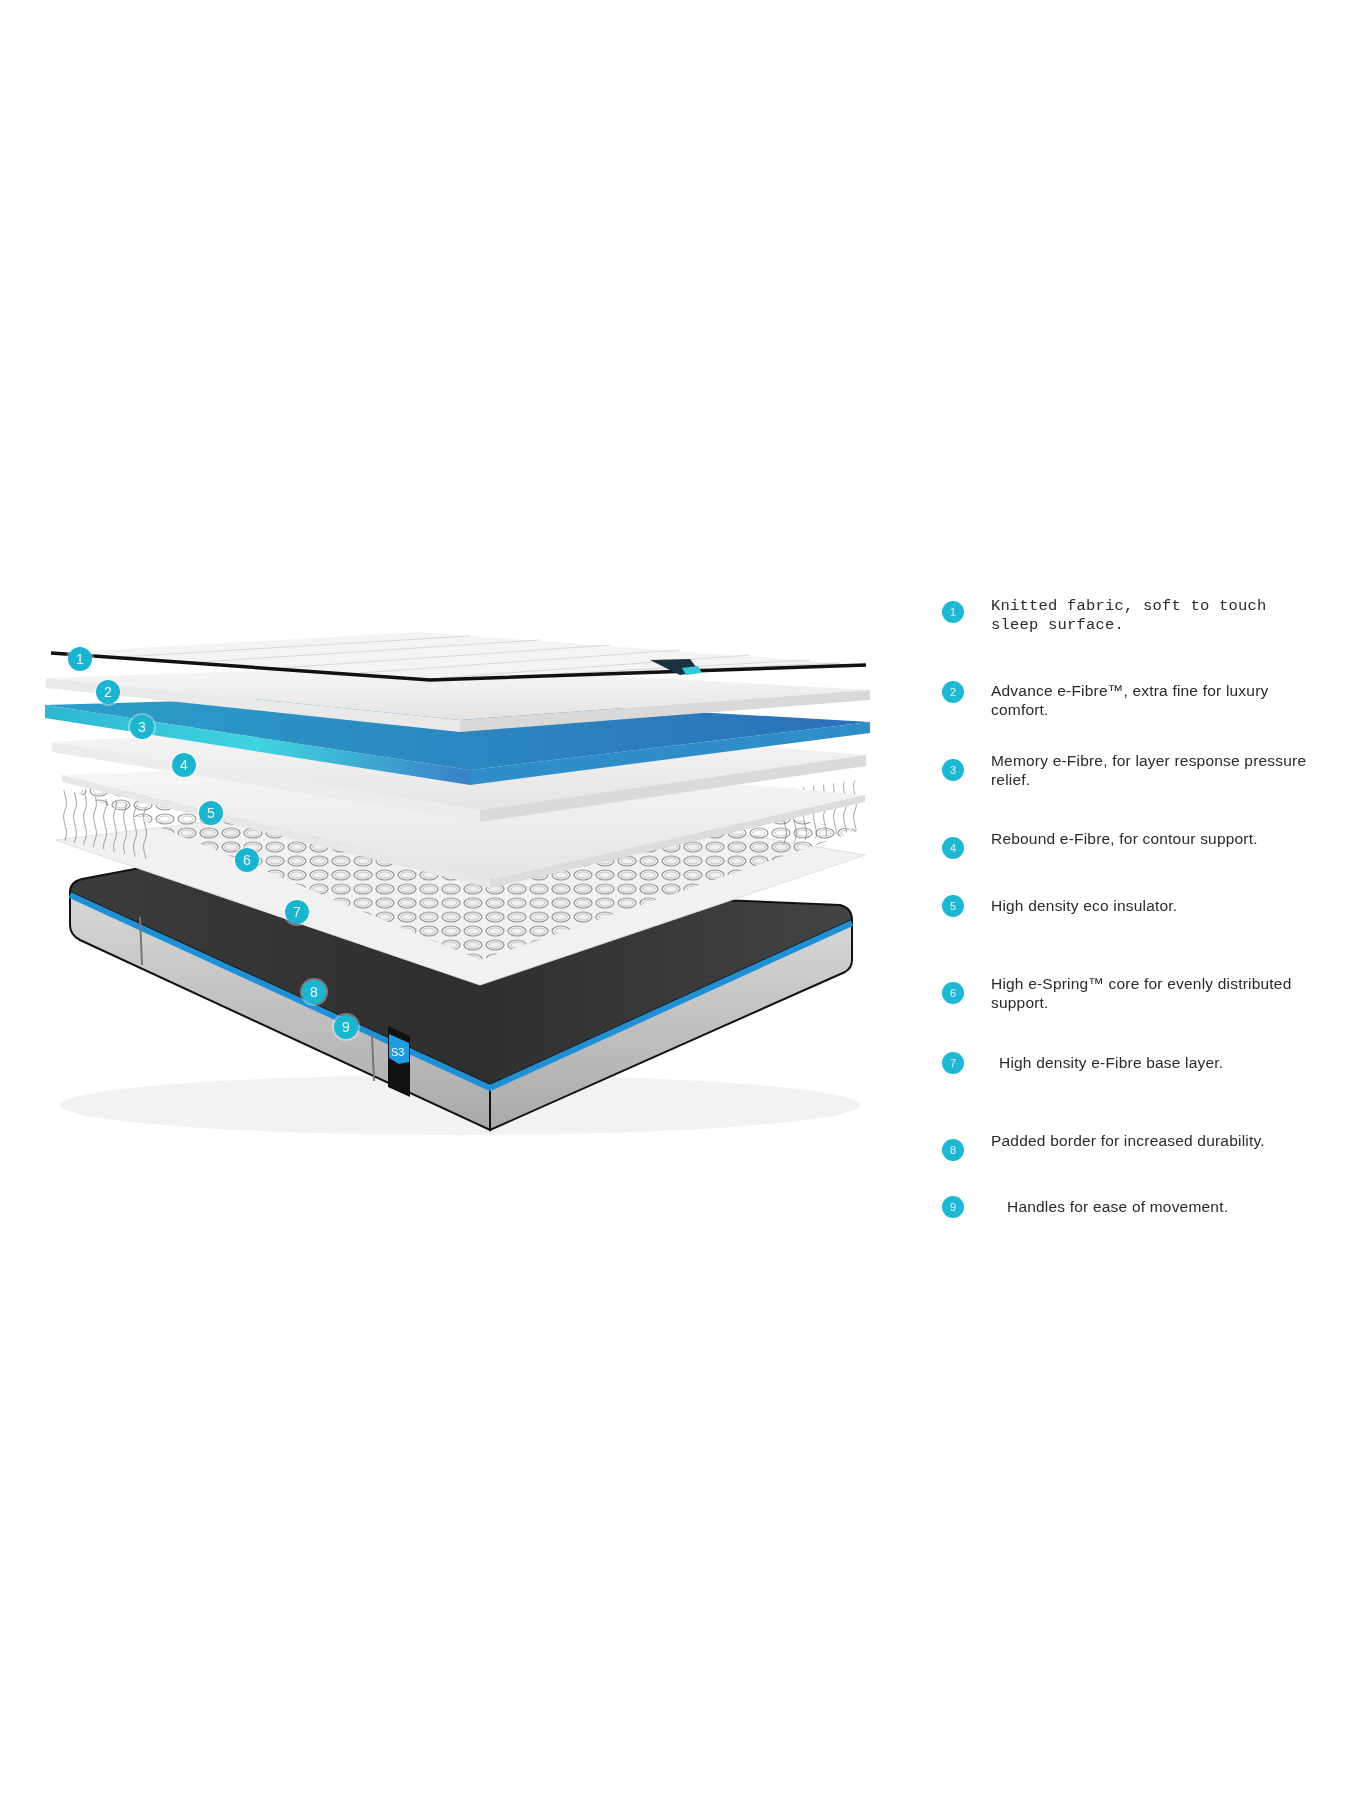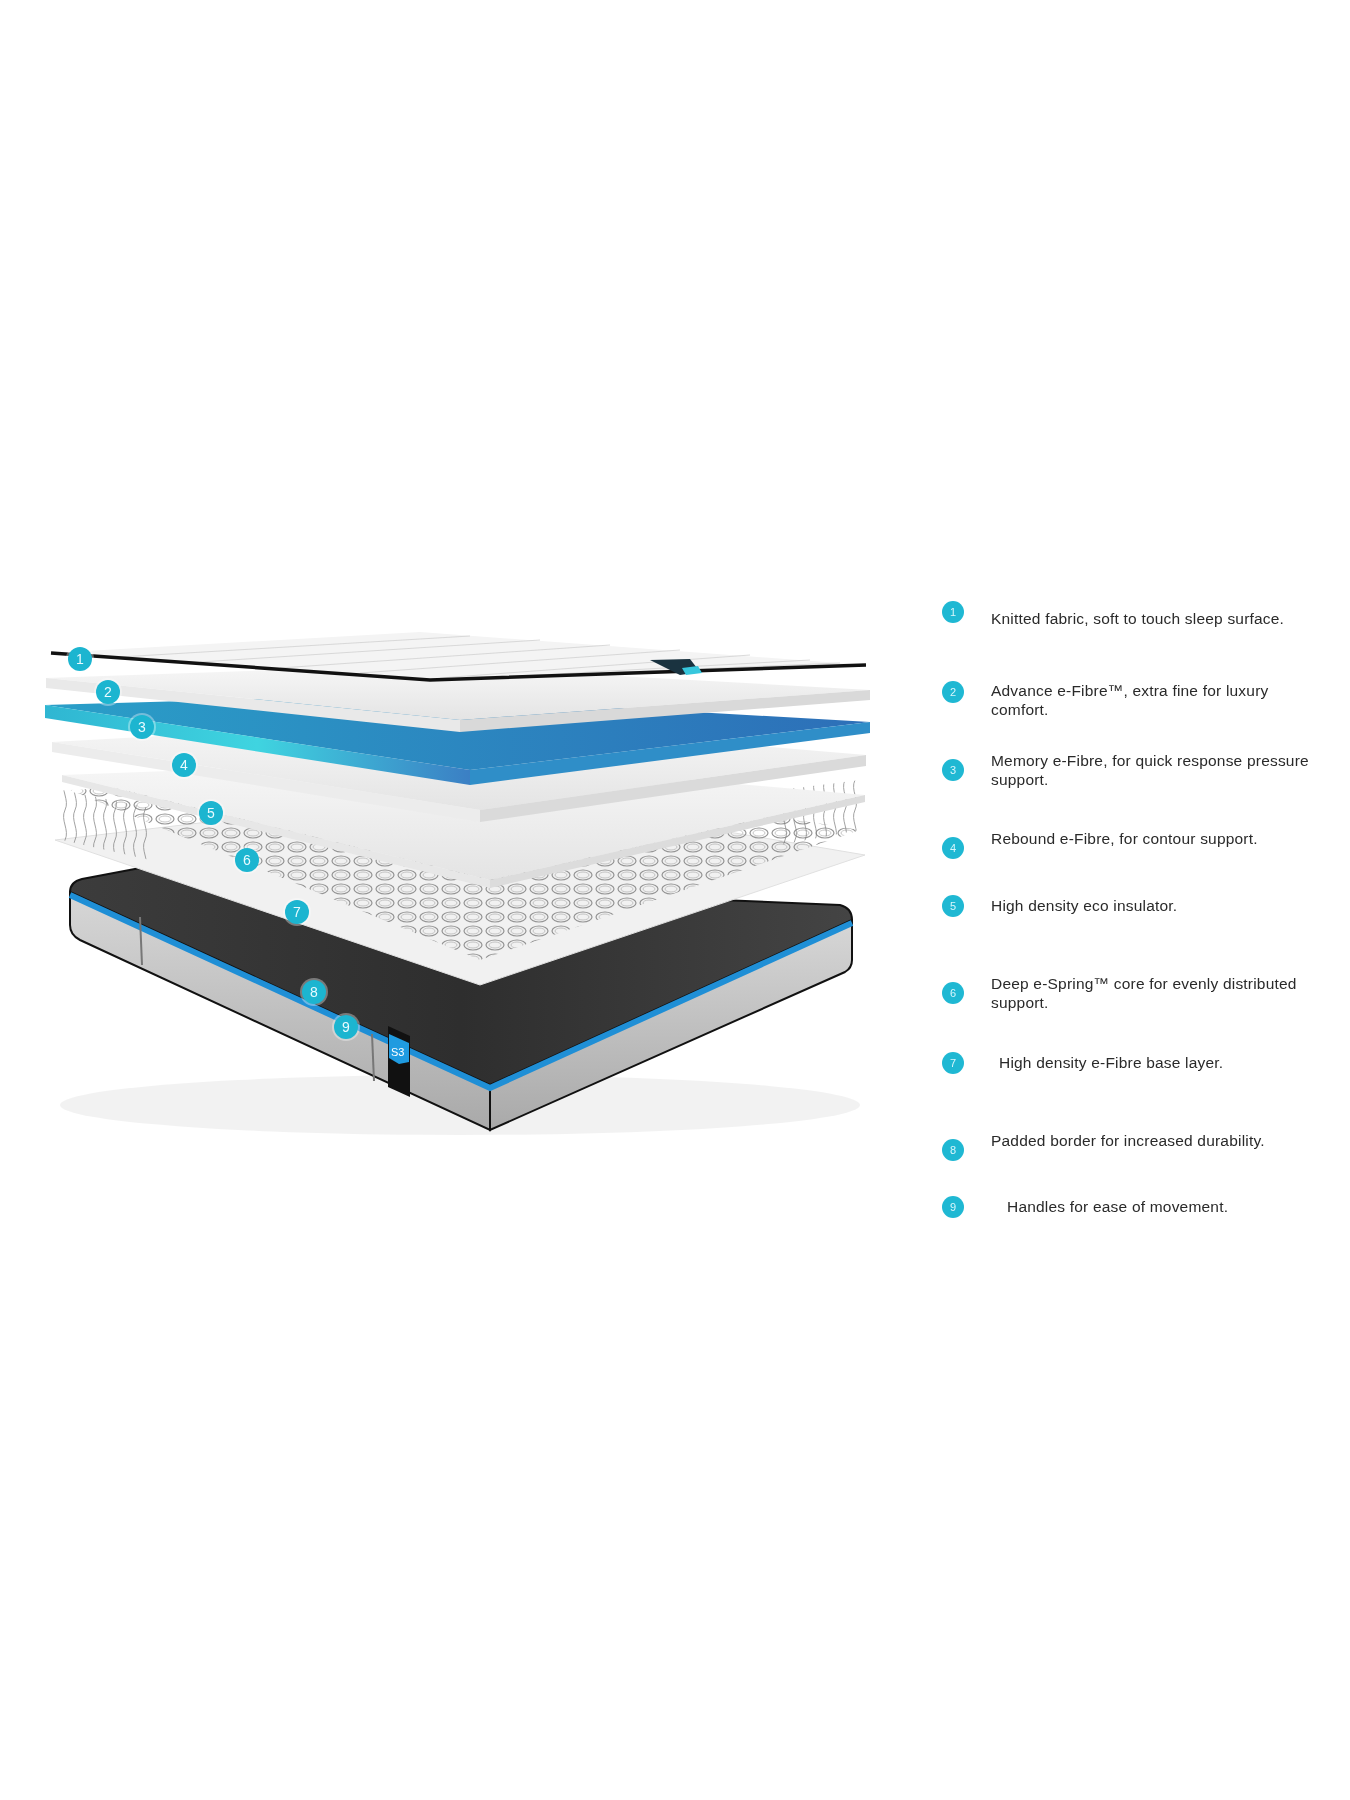--- a/index.html
+++ b/index.html
@@ -130,41 +130,41 @@
     <div class="callout" style="left: 199px; top: 801px;">5</div>
     <div class="callout" style="left: 235px; top: 848px;">6</div>
     <div class="callout" style="left: 285px; top: 900px;">7</div>
     <div class="callout" style="left: 302px; top: 980px;">8</div>
     <div class="callout" style="left: 334px; top: 1015px;">9</div>
   </div>
 
 <div class="legend">
   <div class="legend-item" style="top: 593px;">
     <div class="legend-badge" style="top: 8px;">1</div>
-    <div class="legend-text" style="top: 16px;">Knitted fabric, soft to touch sleep surface.</div>
+    <div class="legend-text" style="top: 4px; font-family: Liberation Mono, monospace;">Knitted fabric, soft to touch sleep surface.</div>
   </div>
   <div class="legend-item" style="top: 673px;">
     <div class="legend-badge" style="top: 8px;">2</div>
     <div class="legend-text" style="top: 8px;">Advance e-Fibre™, extra fine for luxury comfort.</div>
   </div>
   <div class="legend-item" style="top: 751px;">
     <div class="legend-badge" style="top: 8px;">3</div>
-    <div class="legend-text" style="top: 0px;">Memory e-Fibre, for quick response pressure support.</div>
+    <div class="legend-text" style="top: 0px;">Memory e-Fibre, for layer response pressure relief.</div>
   </div>
   <div class="legend-item" style="top: 829px;">
     <div class="legend-badge" style="top: 8px;">4</div>
     <div class="legend-text" style="top: 0px;">Rebound e-Fibre, for contour support.</div>
   </div>
   <div class="legend-item" style="top: 896px;">
     <div class="legend-badge" style="top: -1.5px;">5</div>
     <div class="legend-text" style="top: 0px;">High density eco insulator.</div>
   </div>
   <div class="legend-item" style="top: 974px;">
     <div class="legend-badge" style="top: 8px;">6</div>
-    <div class="legend-text" style="top: 0px;">Deep e-Spring™ core for evenly distributed support.</div>
+    <div class="legend-text" style="top: 0px;">High e-Spring™ core for evenly distributed support.</div>
   </div>
   <div class="legend-item" style="top: 1053px;">
     <div class="legend-badge" style="top: -1.5px;">7</div>
     <div class="legend-text" style="top: 0px; margin-left: 8px;">High density e-Fibre base layer.</div>
   </div>
   <div class="legend-item" style="top: 1131px;">
     <div class="legend-badge" style="top: 8px;">8</div>
     <div class="legend-text" style="top: 0px;">Padded border for increased durability.</div>
   </div>
   <div class="legend-item" style="top: 1197px;">

